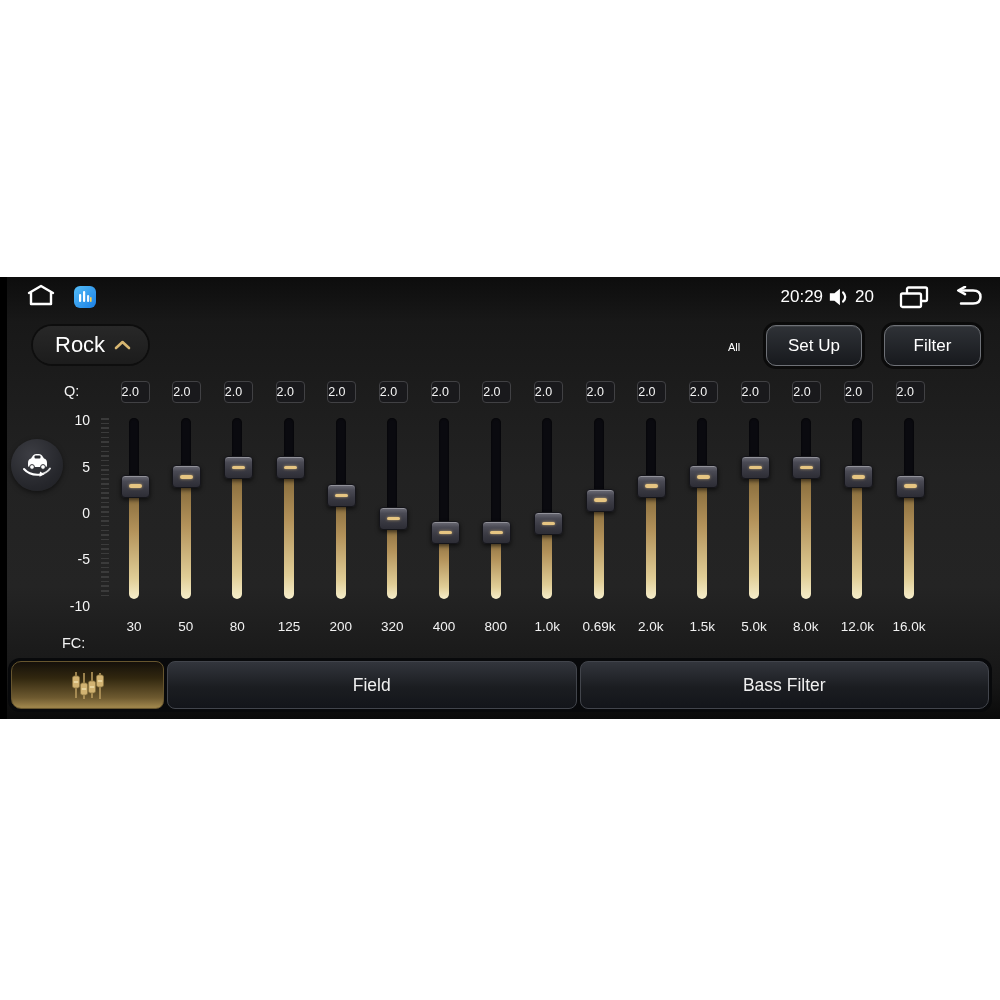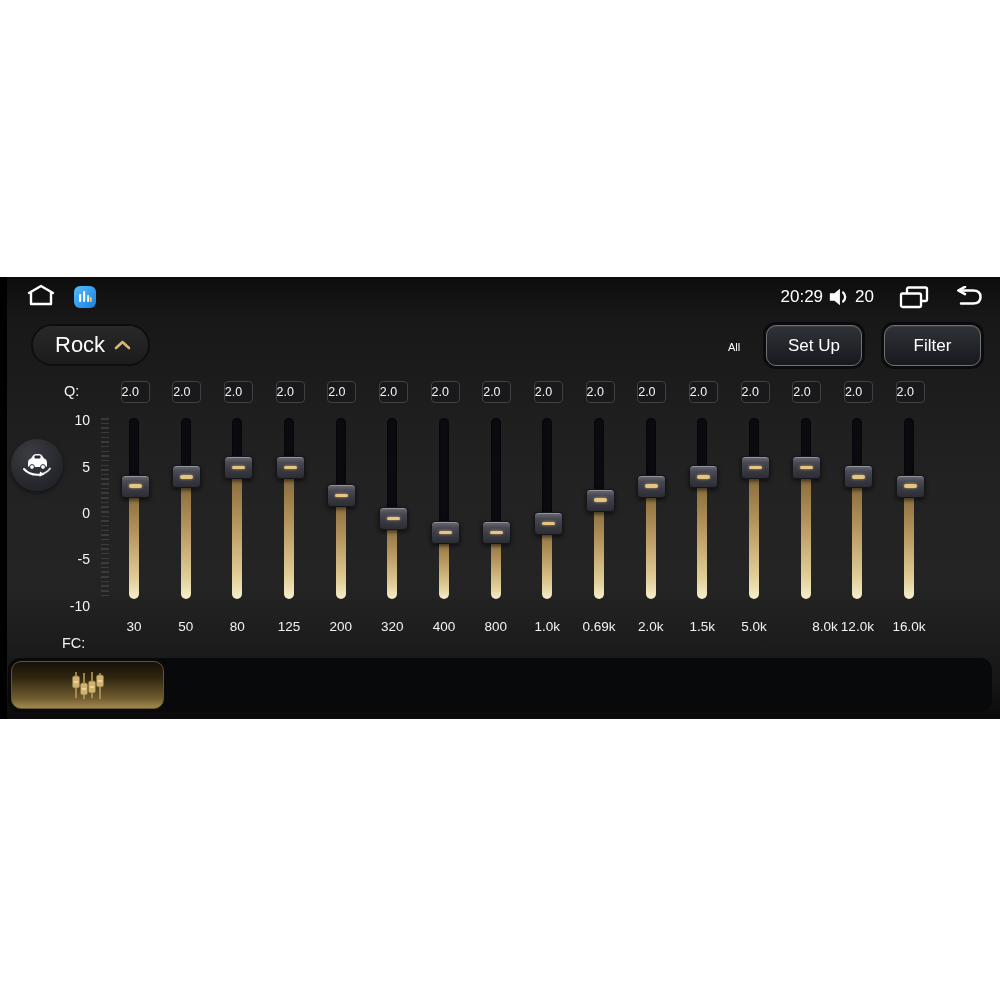--- a/index.html
+++ b/index.html
@@ -196,21 +196,21 @@
         <div class="freq-label" style="left: 670.37px;">1.5k</div>
         <div class="qbox" style="left: 740.54px;">2.0</div>
         <div class="track" style="left: 749.04px;"></div>
         <div class="fill" style="left: 749.04px; top: 189.55px; height: 132.45px;"></div>
         <div class="knob" style="left: 740.54px; top: 179.05px;"></div>
         <div class="freq-label" style="left: 722.04px;">5.0k</div>
         <div class="qbox" style="left: 792.21px;">2.0</div>
         <div class="track" style="left: 800.71px;"></div>
         <div class="fill" style="left: 800.71px; top: 189.55px; height: 132.45px;"></div>
         <div class="knob" style="left: 792.21px; top: 179.05px;"></div>
-        <div class="freq-label" style="left: 773.71px; text-align: right;">8.0k</div>
+        <div class="freq-label" style="left: 773.71px;">8.0k</div>
         <div class="qbox" style="left: 843.88px;">2.0</div>
         <div class="track" style="left: 852.38px;"></div>
         <div class="fill" style="left: 852.38px; top: 198.84px; height: 123.16px;"></div>
         <div class="knob" style="left: 843.88px; top: 188.34px;"></div>
         <div class="freq-label" style="left: 825.38px;">12.0k</div>
         <div class="qbox" style="left: 895.55px;">2.0</div>
         <div class="track" style="left: 904.05px;"></div>
         <div class="fill" style="left: 904.05px; top: 208.13px; height: 113.87px;"></div>
         <div class="knob" style="left: 895.55px; top: 197.63px;"></div>
         <div class="freq-label" style="left: 877.05px;">16.0k</div>
@@ -244,15 +244,17 @@
               <rect x="28.5" y="5" width="7" height="12" rx="2"></rect>
             </g>
             <g stroke="#f2e2b0" stroke-width="1.4">
               <line x1="5.8" y1="12" x2="10.2" y2="12"></line>
               <line x1="13.8" y1="19" x2="18.2" y2="19"></line>
               <line x1="21.8" y1="17" x2="26.2" y2="17"></line>
               <line x1="29.8" y1="11" x2="34.2" y2="11"></line>
             </g>
           </svg>
         </div>
+        <div class="tab">Field</div>
+        <div class="tab">Bass Filter</div>
       </div>
   </div>
 </div>
 
 </body></html>

